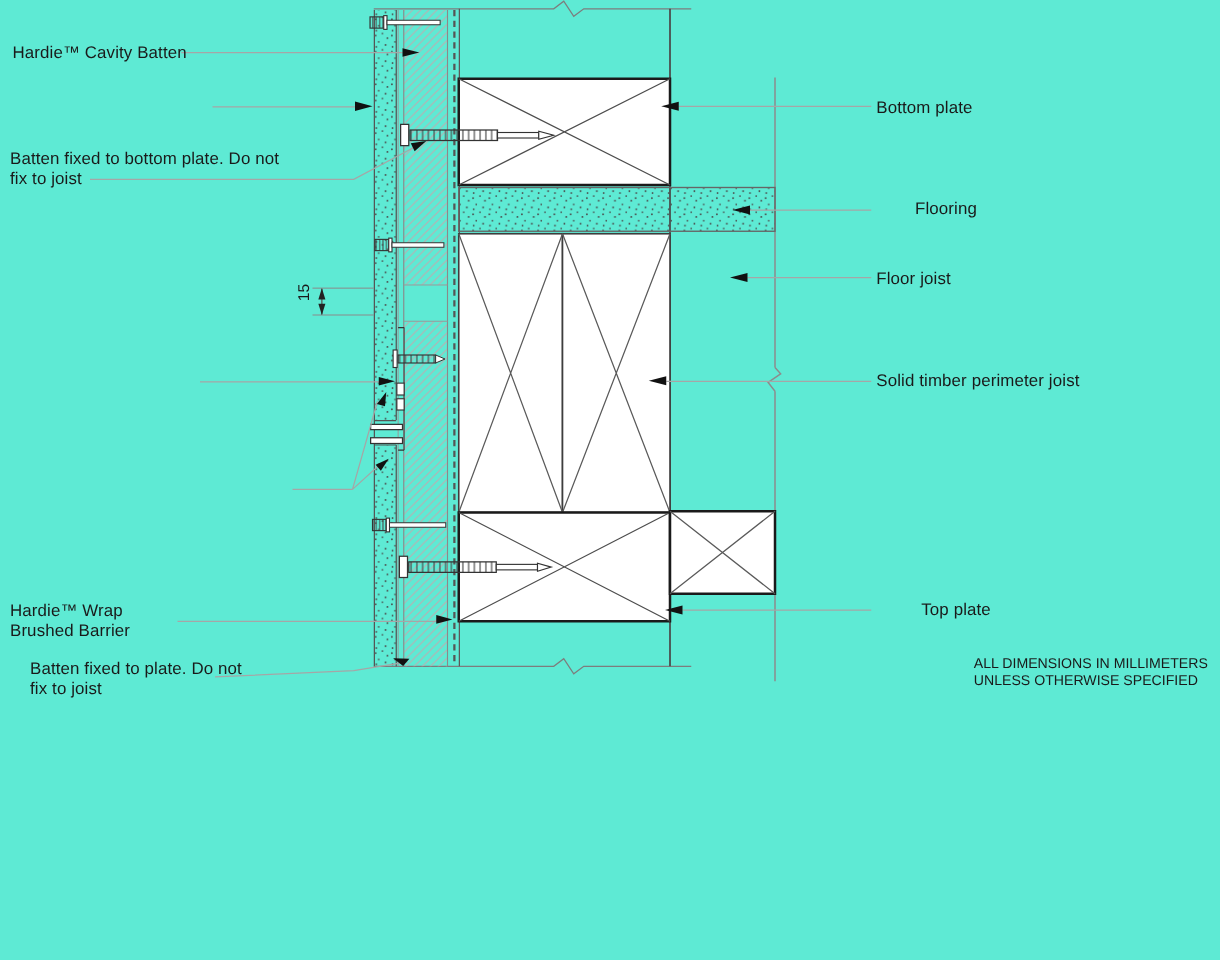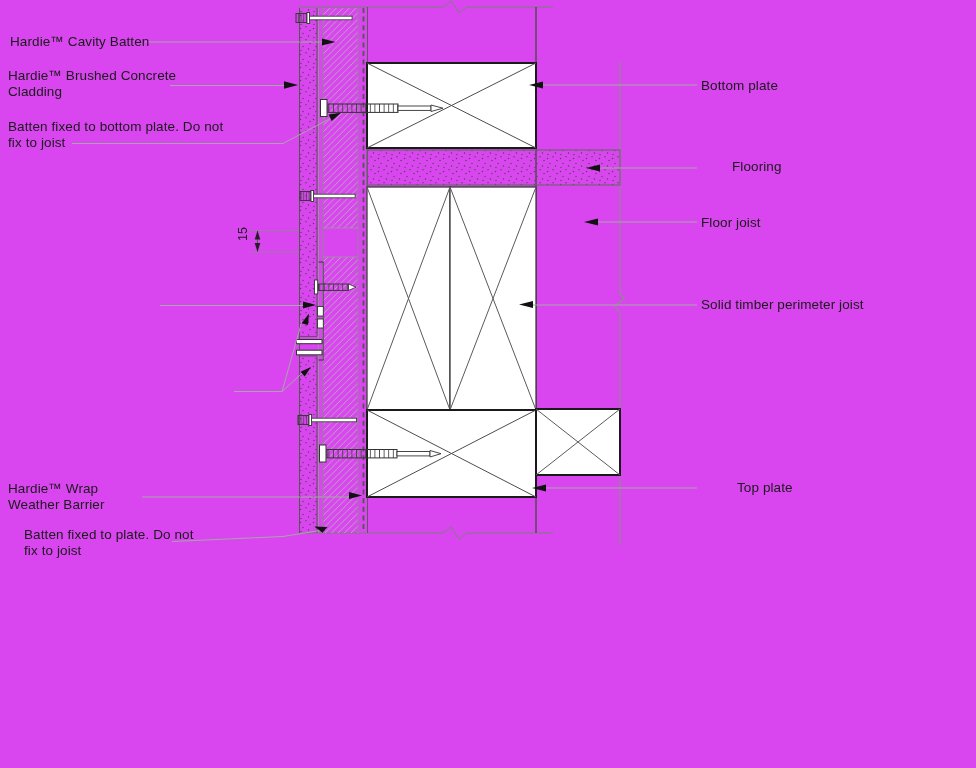--- a/index.html
+++ b/index.html
@@ -1,17 +1,17 @@
 <!DOCTYPE html>
 <html><head>
 <meta charset="utf-8">
 <style>
   html,body{margin:0;padding:0;background:#fff;}
   .canvas{
-    position:relative;width:976px;height:768px;background:#d946ef;overflow:hidden;
+    position:relative;width:976px;height:768px;background:#5eead4;overflow:hidden;
     font-family:"Liberation Sans",sans-serif;color:#1a1a1a;
   }
   .canvas svg{position:absolute;left:0;top:0;}
   .lbl{
     position:absolute;font-size:13.5px;line-height:16px;
     white-space:pre-line;letter-spacing:.1px;color:#1a1a1a;
   }
   .note{
     position:absolute;font-size:11.3px;line-height:13.5px;
     white-space:pre-line;color:#1a1a1a;
@@ -183,31 +183,31 @@
       <path d="M598,222 H697"></path>
       <polygon points="584,222 598,218.4 598,225.6" fill="#111" stroke="none"></polygon>
       <path d="M533,305 H697"></path>
       <polygon points="519,304.5 533,300.9 533,308.1" fill="#111" stroke="none"></polygon>
       <path d="M546,488 H697"></path>
       <polygon points="532,488 546,484.4 546,491.6" fill="#111" stroke="none"></polygon>
     </g>
   </svg>
 
   <div class="lbl" style="left:10px;top:34px;">Hardie™ Cavity Batten</div>
-  <div class="lbl" style="left:8px;top:68px;">Hardie™ Brushed Concrete
-Cladding</div>
   <div class="lbl" style="left:8px;top:119px;">Batten fixed to bottom plate. Do not
 fix to joist</div>
   <div class="lbl" style="left:8px;top:481px;">Hardie™ Wrap
-Weather Barrier</div>
+Brushed Barrier</div>
   <div class="lbl" style="left:24px;top:527px;">Batten fixed to plate. Do not
 fix to joist</div>
 
   <div class="lbl" style="left:701px;top:78px;">Bottom plate</div>
   <div class="lbl" style="left:701px;top:159px;margin-left:31px;">Flooring</div>
   <div class="lbl" style="left:701px;top:215px;text-align:center;">Floor joist</div>
   <div class="lbl" style="left:701px;top:297px;">Solid timber perimeter joist</div>
   <div class="lbl" style="left:701px;top:480px;margin-left:36px;">Top plate</div>
 
   <div class="dim" style="left:228px;top:227px;">15</div>
 
+  <div class="note" style="left:779px;top:525px;">ALL DIMENSIONS IN MILLIMETERS
+UNLESS OTHERWISE SPECIFIED</div>
 
 </div>
 
 </body></html>

